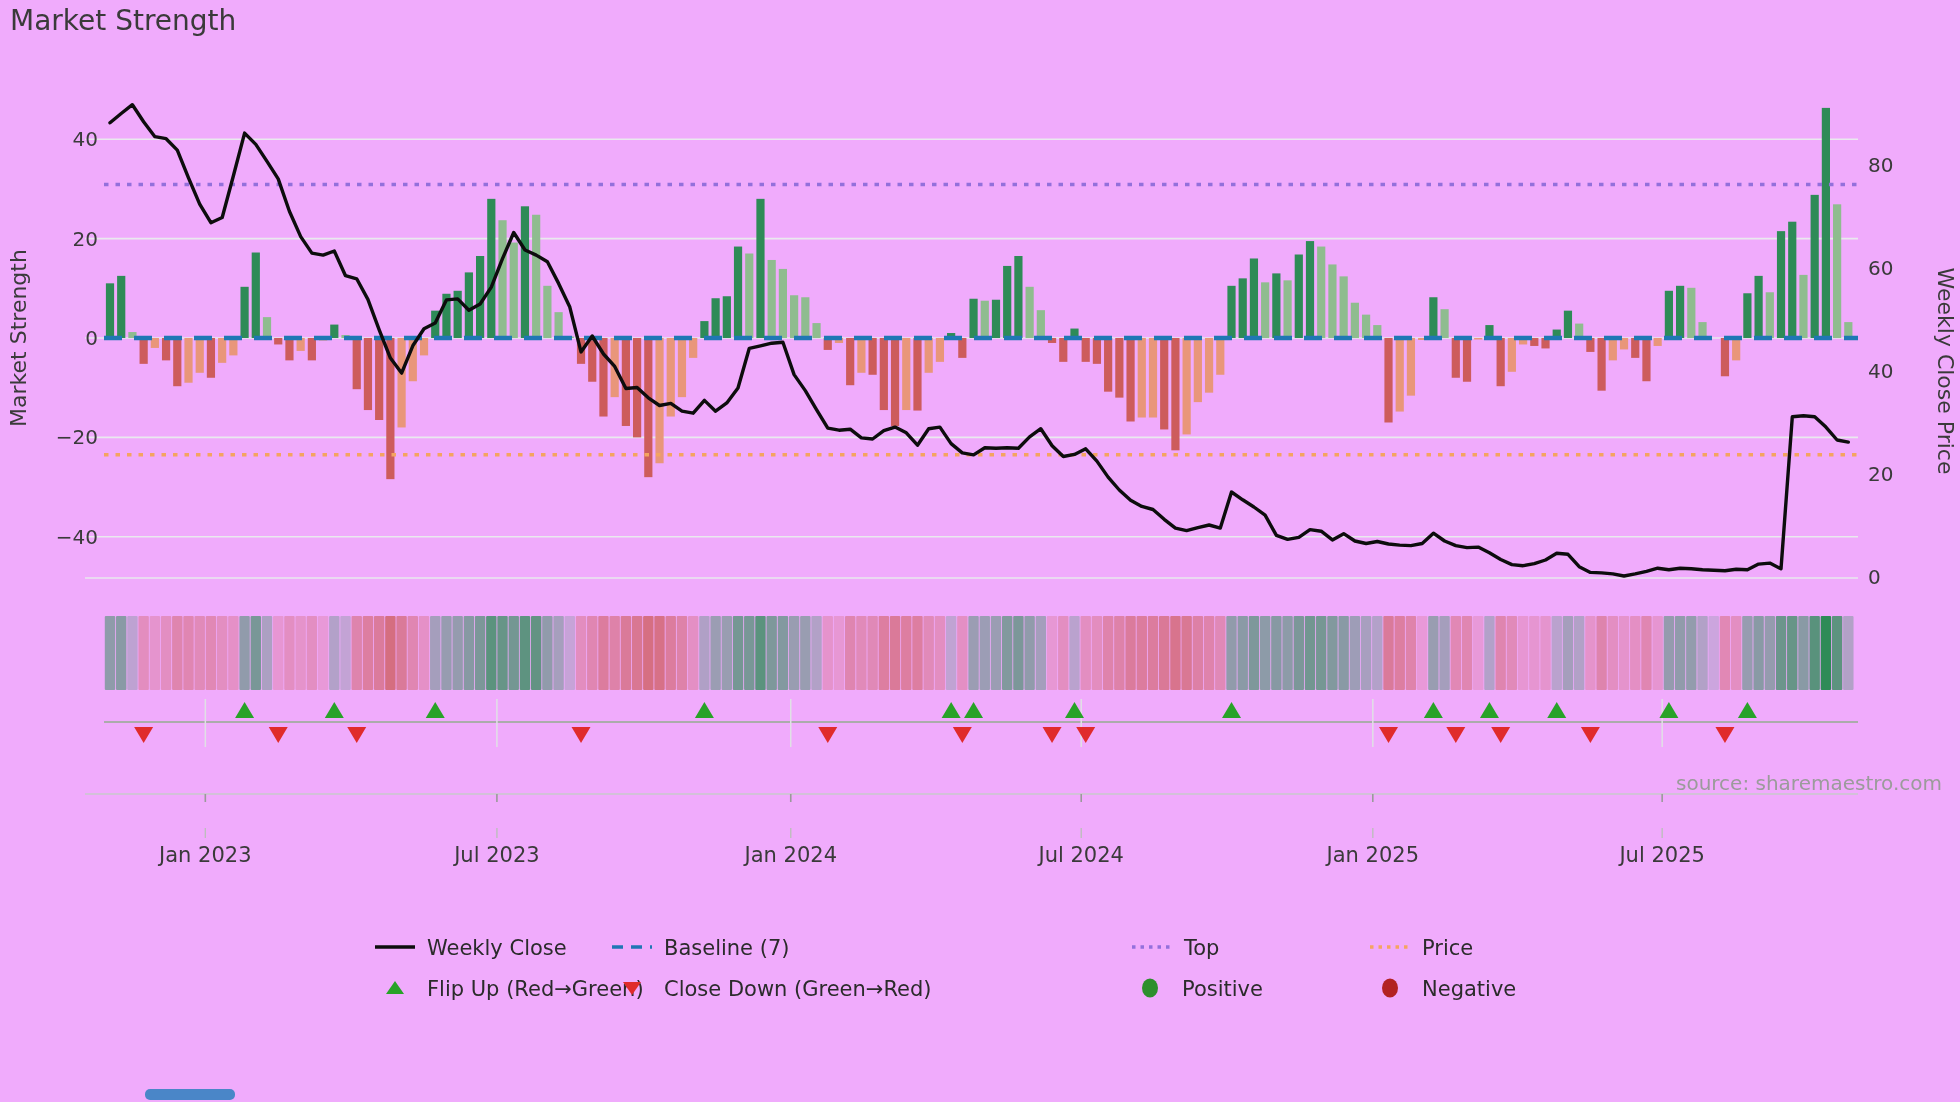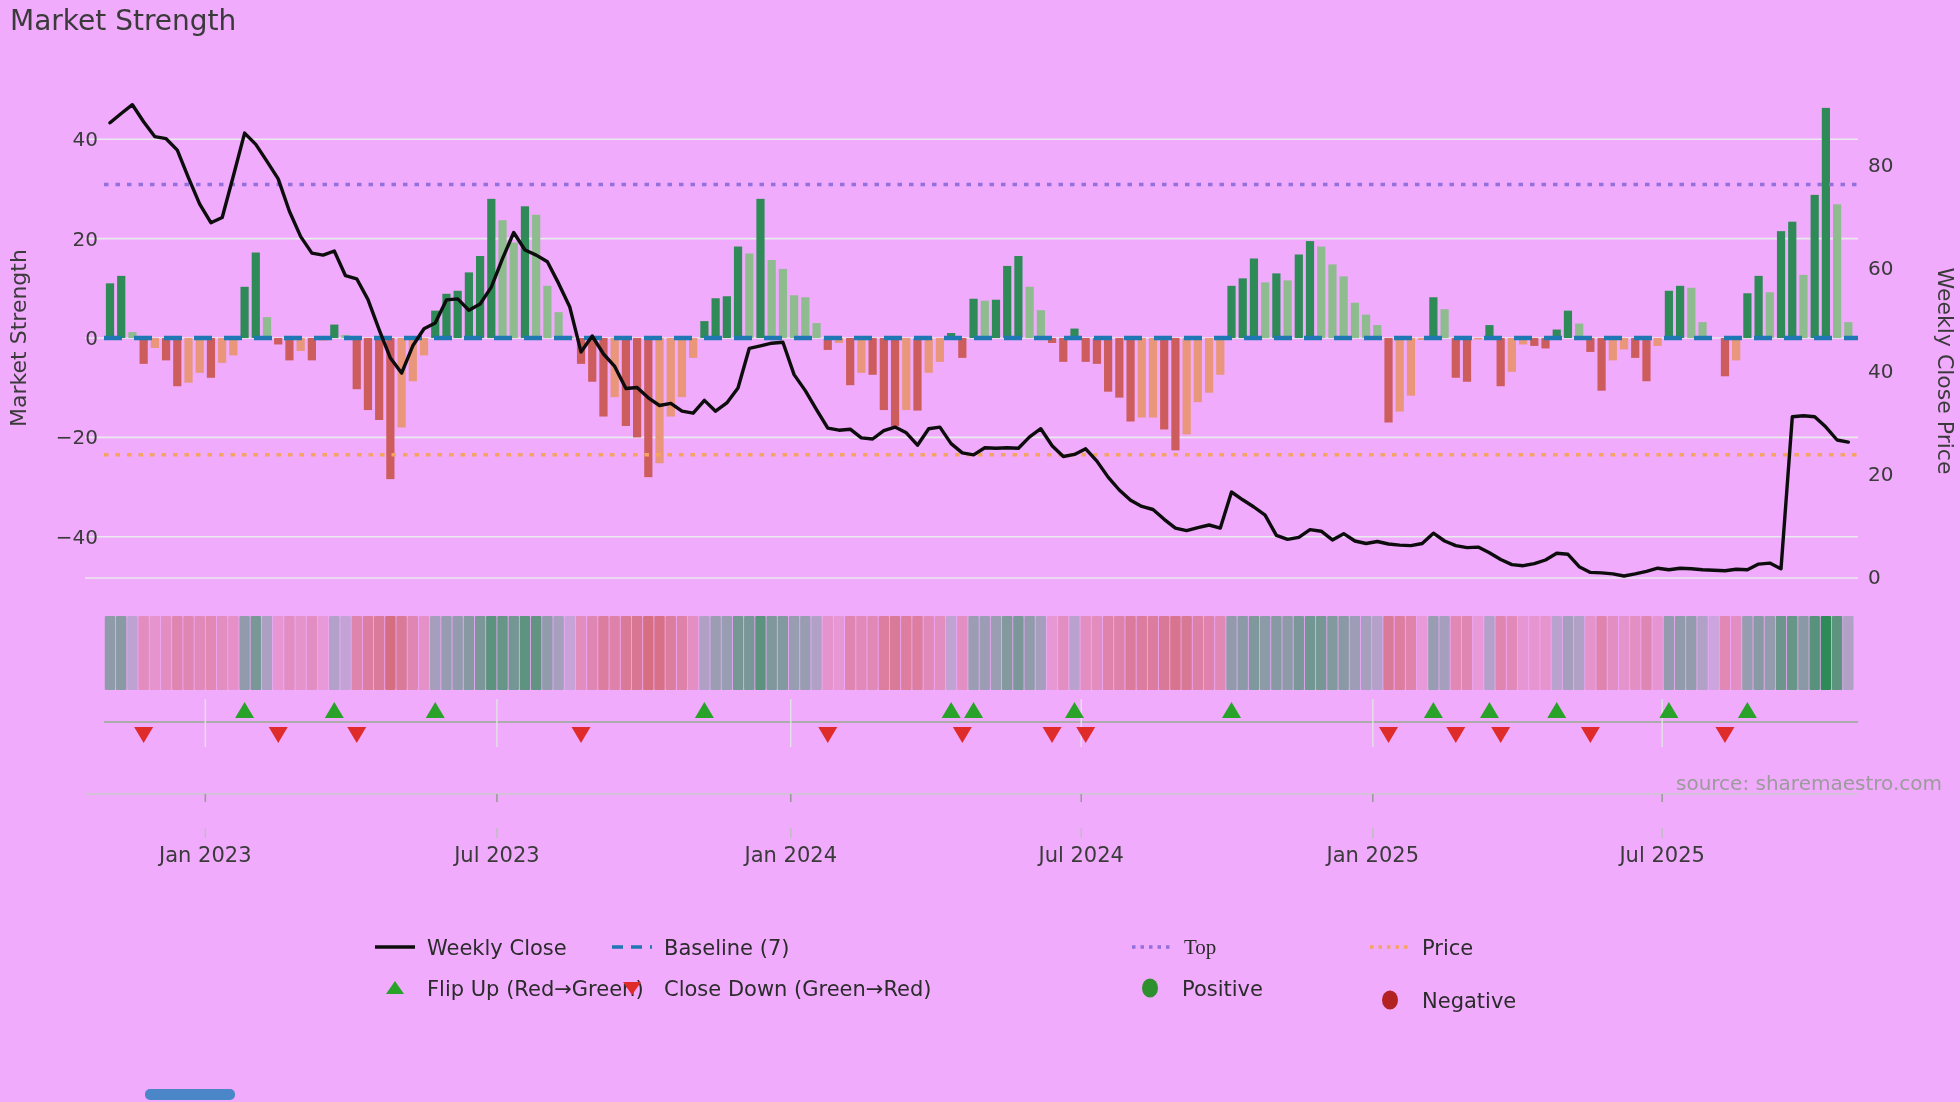--- a/index.html
+++ b/index.html
@@ -435,21 +435,21 @@
       <line x1="2" y1="13" x2="42" y2="13" stroke="#0d0d0d" stroke-width="3.5"></line>
       </svg>
     <span class="legend-label">Weekly Close</span>
   </div>
   <div class="legend-item" style="left:610px;top:932px;">
     <svg width="44" height="26">
       <line x1="2" y1="13" x2="42" y2="13" stroke="#1f77b4" stroke-width="3.5" stroke-dasharray="11 8"></line>
       </svg>
     <span class="legend-label">Baseline (7)</span>
   </div>
-  <div class="legend-item" style="left:1130px;top:932px;font-family:Liberation Serif, serif;">
+  <div class="legend-item" style="left:1130px;top:932px;">
     <svg width="44" height="26">
       <line x1="2" y1="13" x2="42" y2="13" stroke="#9370db" stroke-width="3.5" stroke-dasharray="3.5 5"></line>
       </svg>
     <span class="legend-label">Top</span>
   </div>
   <div class="legend-item" style="left:1368px;top:932px;">
     <svg width="44" height="26">
       <line x1="2" y1="13" x2="42" y2="13" stroke="#f4a460" stroke-width="3.5" stroke-dasharray="3.5 5"></line>
       </svg>
     <span class="legend-label">Price</span>
@@ -465,21 +465,21 @@
       <polygon points="13,7 31,7 22,20" fill="#e02b2b"></polygon>
       </svg>
     <span class="legend-label">Close Down (Green→Red)</span>
   </div>
   <div class="legend-item" style="left:1128px;top:973px;">
     <svg width="44" height="26">
       <ellipse cx="22" cy="13" rx="8" ry="9.5" fill="#2d8f2d"></ellipse>
       </svg>
     <span class="legend-label">Positive</span>
   </div>
-  <div class="legend-item" style="left:1368px;top:973px;margin-top:12px;">
+  <div class="legend-item" style="left:1368px;top:973px;">
     <svg width="44" height="26">
       <ellipse cx="22" cy="13" rx="8" ry="9.5" fill="#b22222"></ellipse>
       </svg>
     <span class="legend-label">Negative</span>
   </div>
 
   <div id="bottom-bar"></div>
 </div>
 
 </body></html>

